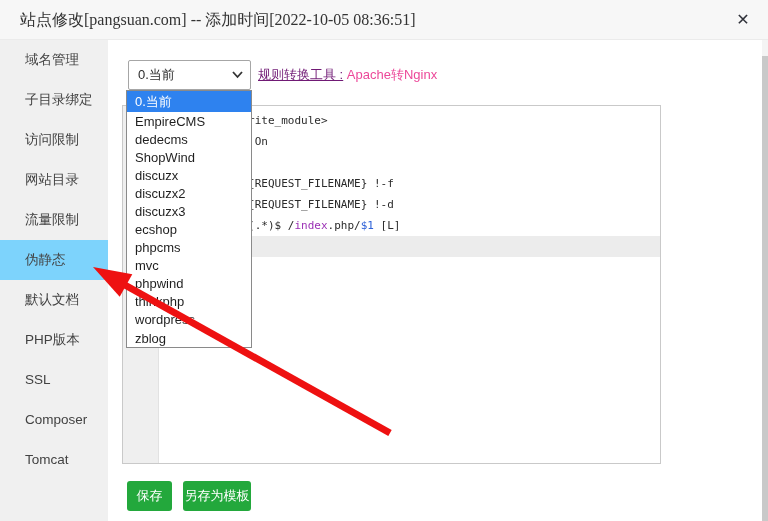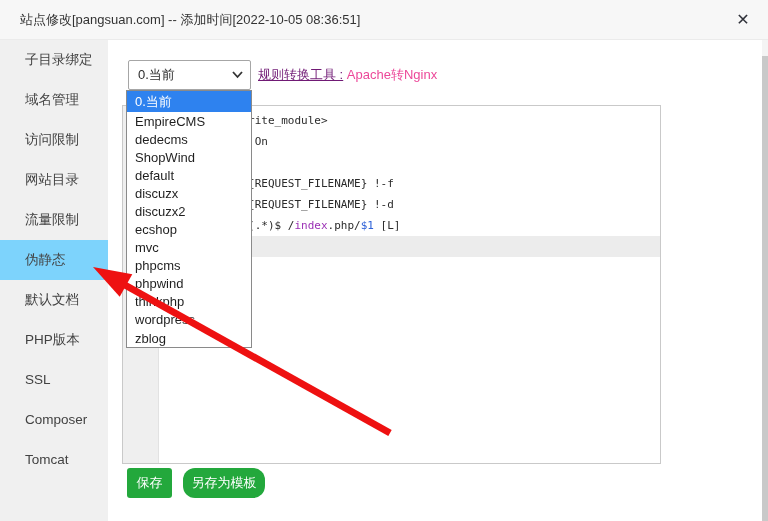--- a/index.html
+++ b/index.html
@@ -4,21 +4,21 @@
 <style>
   * { margin:0; padding:0; box-sizing:border-box; }
   html,body { width:768px; height:521px; overflow:hidden; background:#fff;
               font-family:"Liberation Sans","DejaVu Sans",sans-serif; }
   .stage { position:relative; width:768px; height:521px; background:#fff; }
 
   
   .titlebar { position:absolute; left:0; top:0; width:768px; height:40px;
               background:#f7f7f7; border-bottom:1px solid #ebebeb; }
   .titlebar .ttl { position:absolute; left:20px; top:0; line-height:39px;
-                   font-size:13px; color:#333; white-space:nowrap; }
+                   font-size:16px; color:#333; white-space:nowrap;font-family:Liberation Serif, serif; }
   .close-x { position:absolute; right:8px; top:0; width:34px; height:39px;
              line-height:39px; text-align:center; font-size:16px; color:#30323a;
              cursor:pointer; }
 
   
   .sidebar { position:absolute; left:0; top:40px; width:108px; height:481px;
              background:#f0f0f0; }
   .side-item { height:40px; line-height:40px; padding-left:25px; font-size:13.5px;
                color:#424242; cursor:pointer; white-space:nowrap; }
   .side-item.active { background:#7dd3fc; }
@@ -51,25 +51,25 @@
 
   
   .dd-list { position:absolute; left:126px; top:90px; width:126px; height:258px;
              background:#fff; border:1px solid #8a8a8a; z-index:50;
              display:flex; flex-direction:column; }
   .dd-item { flex:1 1 auto; display:flex; align-items:center; padding-left:8px;
              font-size:13px; color:#1f1f1f; cursor:pointer; white-space:nowrap; }
   .dd-item.sel { background:#2e82ef; color:#fff; }
 
   
-  .btn { position:absolute; top:468px; height:30px; border:none; border-radius:3px;
+  .btn { position:absolute; top:481px; height:30px; border:none; border-radius:3px;
          background:#23a83c; color:#fff; font-size:13px; cursor:pointer;
          font-family:inherit; }
   .btn-save { left:127px; width:45px; }
-  .btn-tpl  { left:183px; width:82px;border-radius:12px; }
+  .btn-tpl  { left:183px; width:68px; }
 
   
   .sb-track { position:absolute; left:762px; top:40px; width:6px; height:481px;
               background:#f4f4f4; }
   .sb-thumb { position:absolute; left:762px; top:56px; width:6px; height:465px;
               background:#c9c9c9; cursor:pointer; }
 
   
   .arrow-svg { position:absolute; left:0; top:0; width:768px; height:521px;
                z-index:100; pointer-events:none; }
@@ -78,22 +78,22 @@
 <body>
 
 <div class="stage">
 
   <div class="titlebar">
     <span class="ttl">站点修改[pangsuan.com] -- 添加时间[2022-10-05 08:36:51]</span>
     <span class="close-x">✕</span>
   </div>
 
   <div class="sidebar" id="sidebar">
+      <div class="side-item">域名管理</div>
       <div class="side-item">子目录绑定</div>
-      <div class="side-item">域名管理</div>
       <div class="side-item">访问限制</div>
       <div class="side-item">网站目录</div>
       <div class="side-item">流量限制</div>
       <div class="side-item active">伪静态</div>
       <div class="side-item">默认文档</div>
       <div class="side-item">PHP版本</div>
       <div class="side-item">SSL</div>
       <div class="side-item">Composer</div>
       <div class="side-item">Tomcat</div>
     </div>
@@ -114,26 +114,26 @@
   <div class="tool-row">
     <span class="lbl">规则转换工具 :</span>
     <a class="lnk" href="#">Apache转Nginx</a>
   </div>
 
   <div class="dd-list" id="ddlist">
       <div class="dd-item sel">0.当前</div>
       <div class="dd-item">EmpireCMS</div>
       <div class="dd-item">dedecms</div>
       <div class="dd-item">ShopWind</div>
-      <div class="dd-item">default</div>
       <div class="dd-item">discuzx</div>
       <div class="dd-item">discuzx2</div>
+      <div class="dd-item">discuzx3</div>
       <div class="dd-item">ecshop</div>
+      <div class="dd-item">phpcms</div>
       <div class="dd-item">mvc</div>
-      <div class="dd-item">phpcms</div>
       <div class="dd-item">phpwind</div>
       <div class="dd-item">thinkphp</div>
       <div class="dd-item">wordpress</div>
       <div class="dd-item">zblog</div>
     </div>
 
   <button class="btn btn-save">保存</button>
   <button class="btn btn-tpl">另存为模板</button>
 
   <div class="sb-track"></div>

